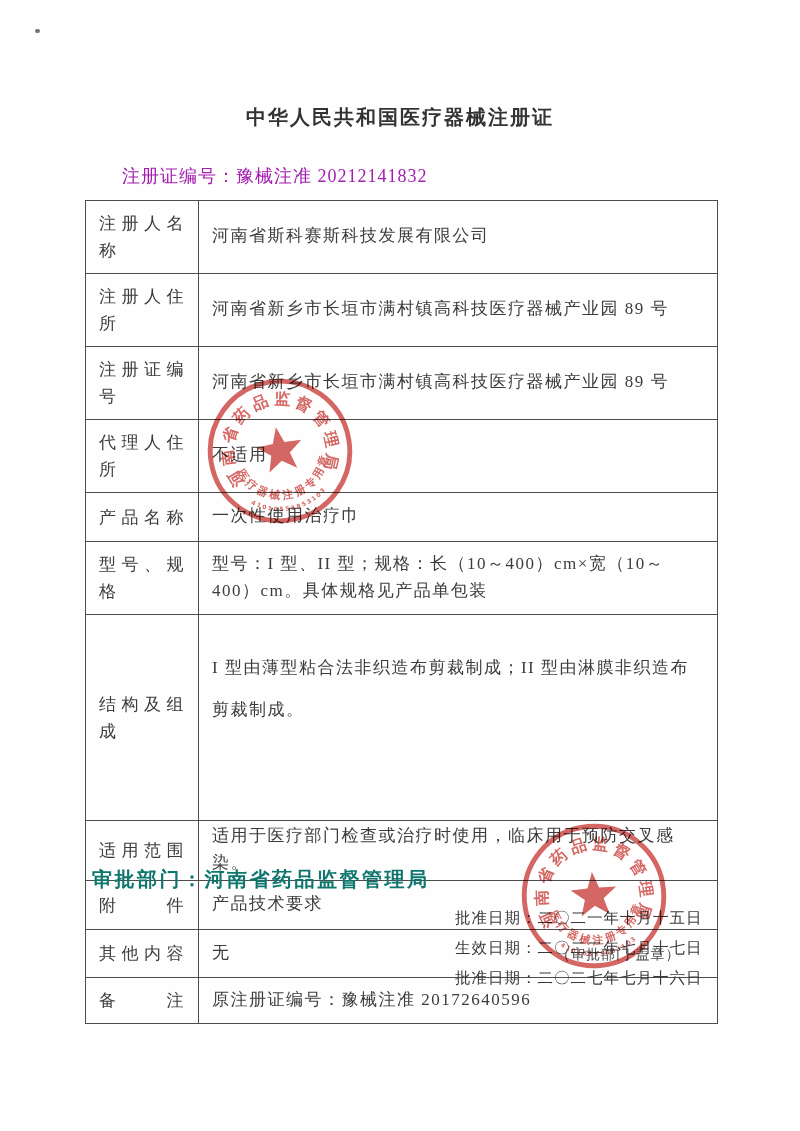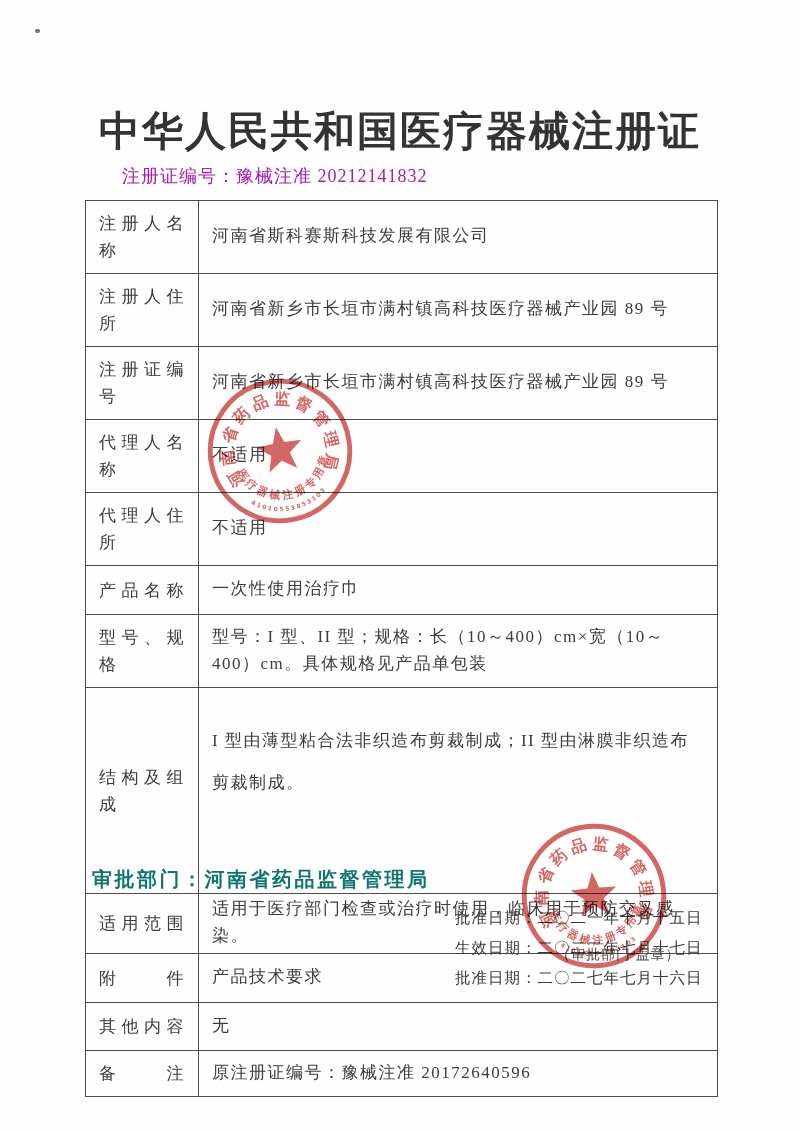--- a/index.html
+++ b/index.html
@@ -3,21 +3,21 @@
 <meta charset="utf-8">
 <style>
   html,body{margin:0;padding:0;background:#e8e8e8;}
   .page{
     position:relative;width:800px;height:1131px;background:#fefefe;
     margin:0 auto;overflow:hidden;
     font-family:"Liberation Serif","DejaVu Serif",serif;color:#3d3d3d;
   }
   .doc-title{
     position:absolute;left:0;top:104px;width:100%;
-    text-align:center;font-size:41px;font-weight:bold;letter-spacing:2px;
+    text-align:center;font-size:20px;font-weight:bold;letter-spacing:2px;
     color:#333;font-family:"DejaVu Sans","Liberation Sans",sans-serif;
   }
   .reg-line{
     position:absolute;left:122px;top:164px;font-size:18px;letter-spacing:1px;color:#a21caf;
   }
   .cert-table{
     position:absolute;left:85px;top:200px;width:633px;
     border-collapse:collapse;table-layout:fixed;
   }
   .cert-table td{
@@ -74,26 +74,20 @@
         <td class="lbl-cell">
             <div class="lbl">注册人住所</div>
           </td>
         <td class="val-cell">河南省新乡市长垣市满村镇高科技医疗器械产业园 89 号</td>
       </tr>
       <tr class="r2">
         <td class="lbl-cell">
             <div class="lbl">注册证编号</div>
           </td>
         <td class="val-cell">河南省新乡市长垣市满村镇高科技医疗器械产业园 89 号</td>
-      </tr>
-      <tr class="r3">
-        <td class="lbl-cell">
-            <div class="lbl">代理人名称</div>
-          </td>
-        <td class="val-cell">不适用</td>
       </tr>
       <tr class="r4">
         <td class="lbl-cell">
             <div class="lbl">代理人住所</div>
           </td>
         <td class="val-cell">不适用</td>
       </tr>
       <tr class="r5">
         <td class="lbl-cell">
             <div class="lbl">产品名称</div>

